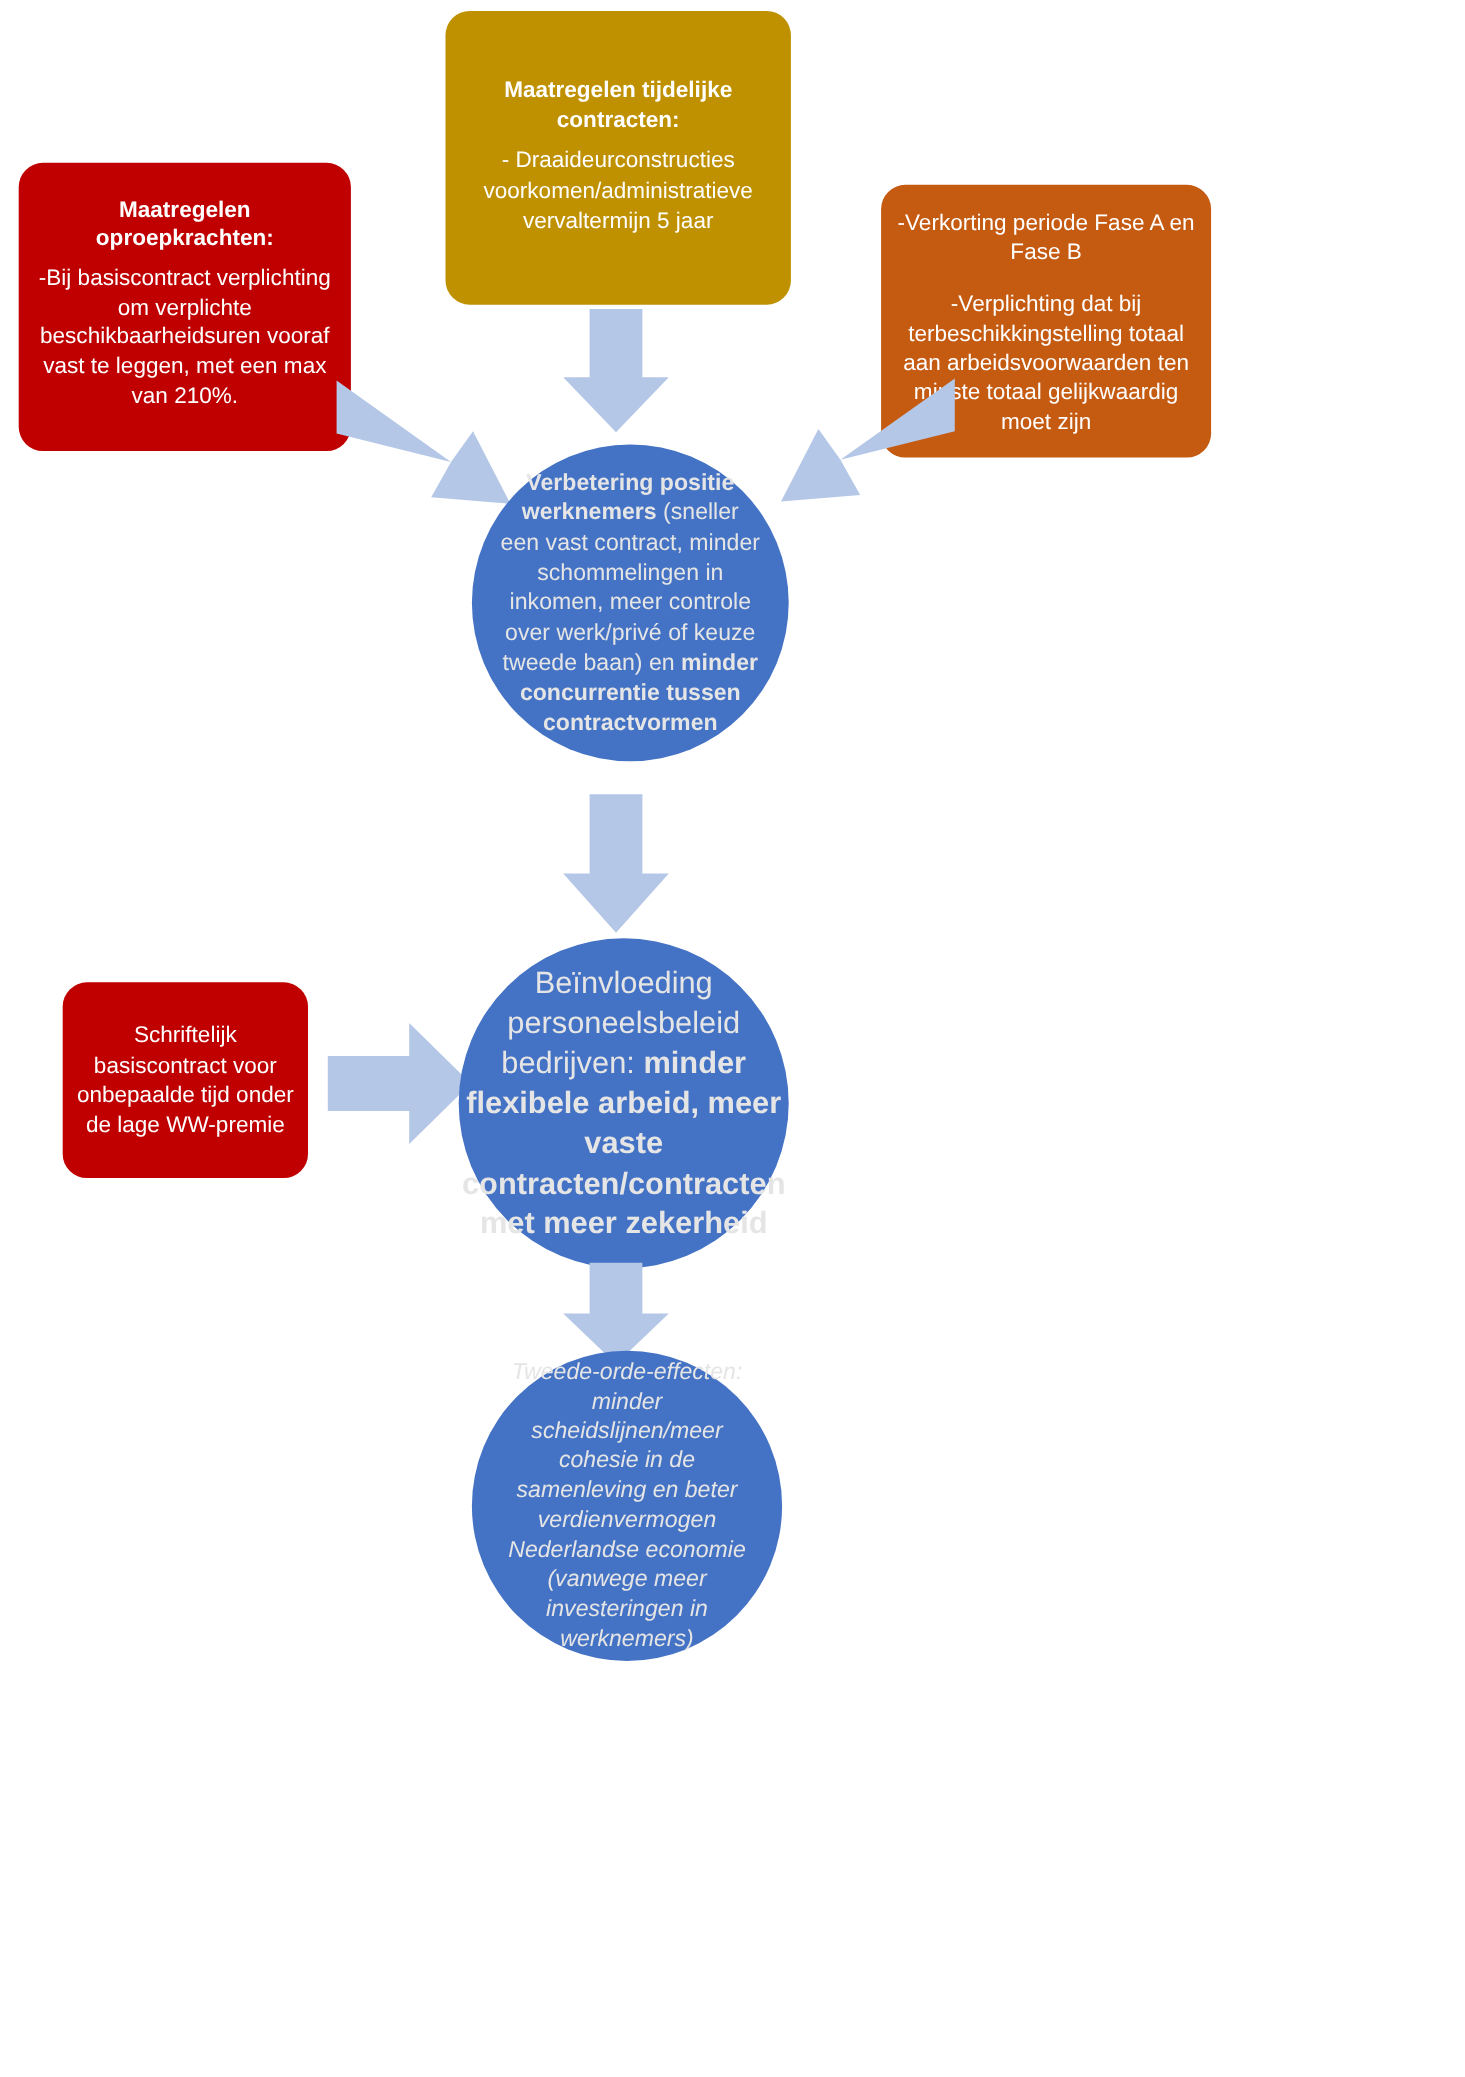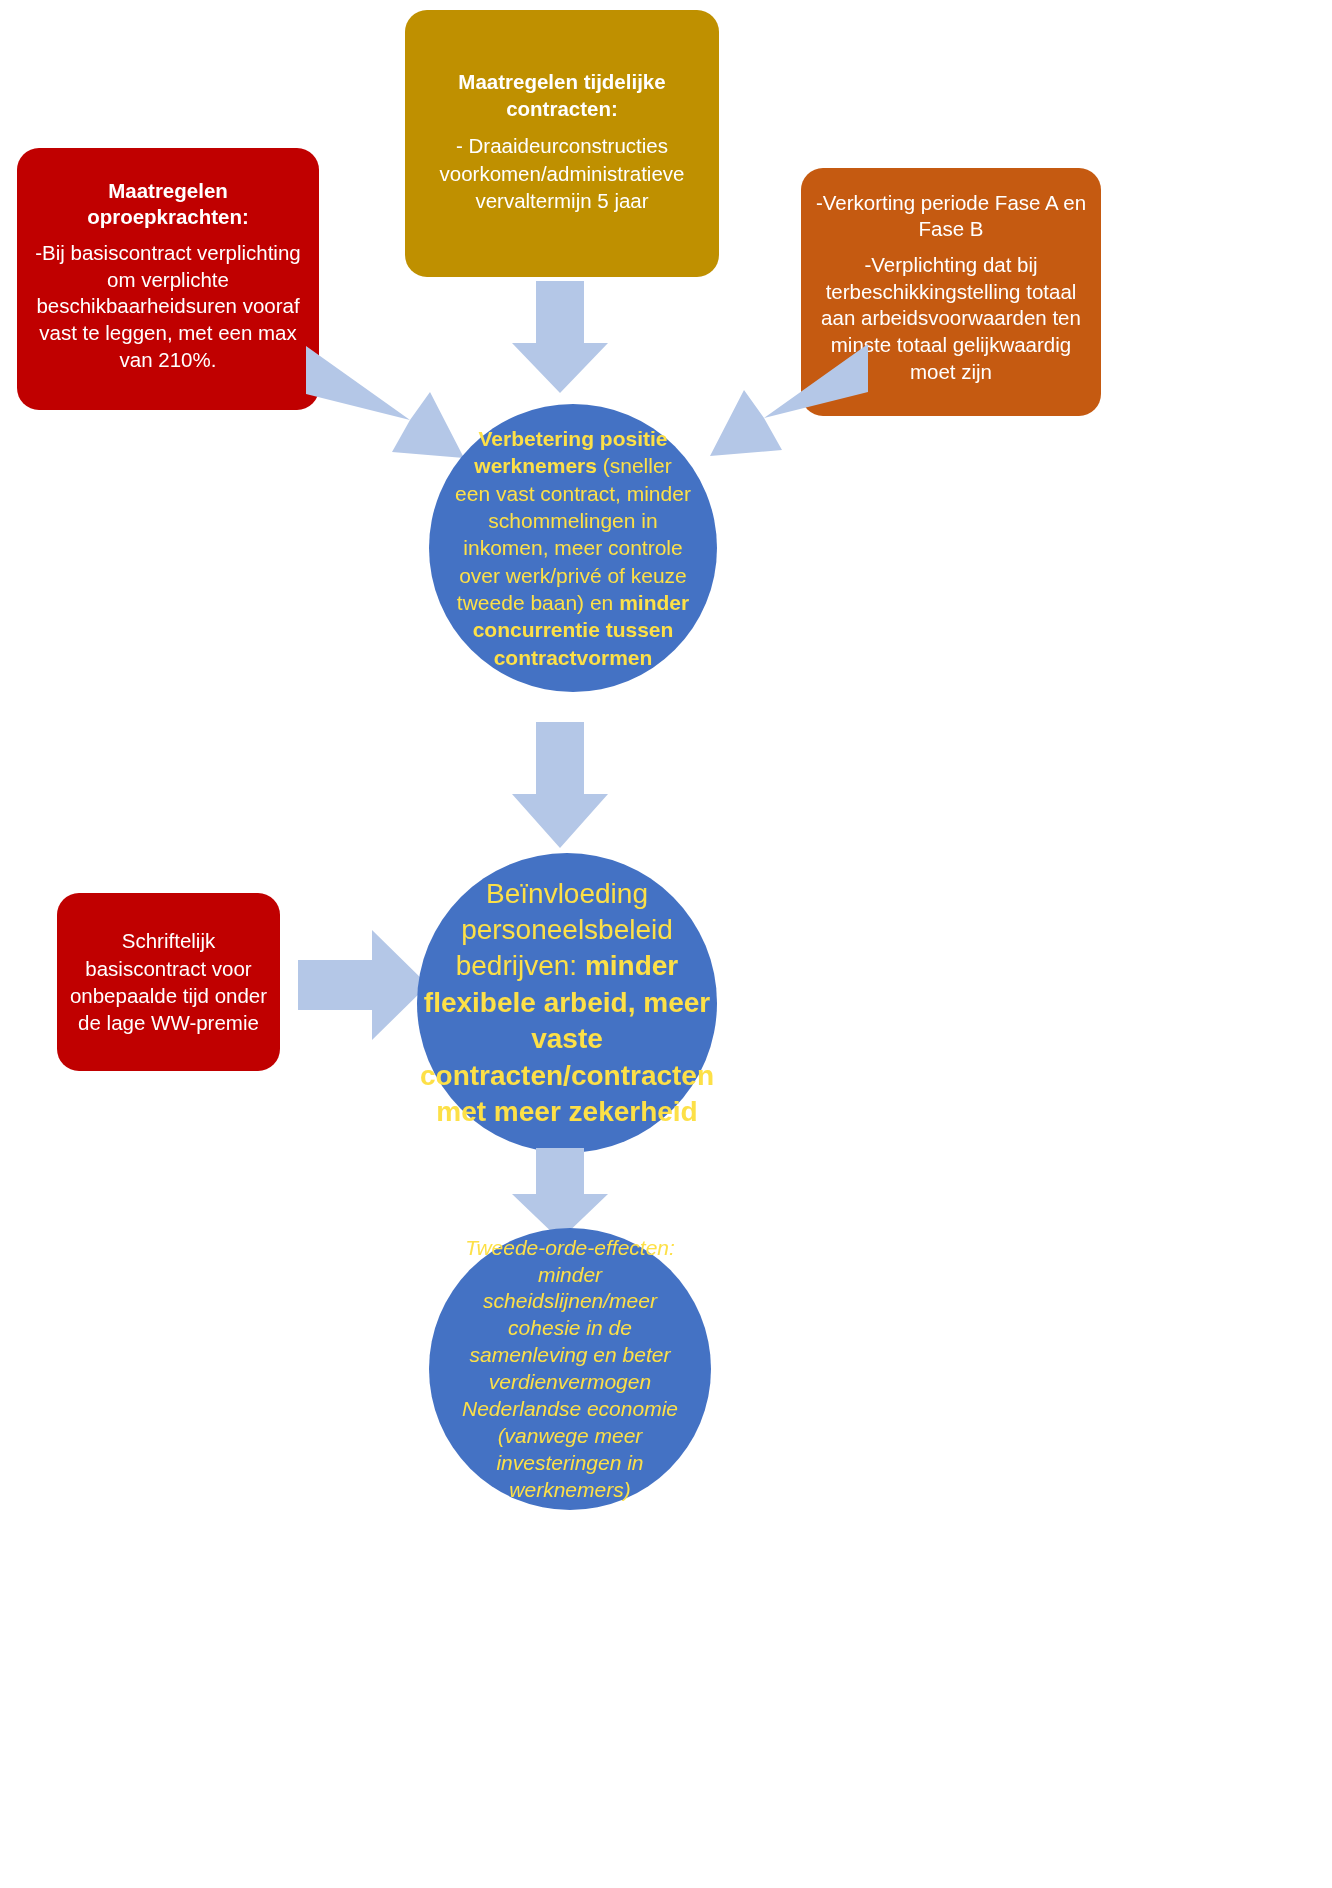--- a/index.html
+++ b/index.html
@@ -20,27 +20,27 @@
   #box-oproepkrachten .ln{margin-bottom:9px;}
 
   #box-tijdelijke{left:405px;top:10px;width:314px;height:267px;background:#BF9000;
       padding:14px 12px 10px;font-size:20.5px;line-height:1.32;}
   #box-tijdelijke .ttl{font-size:20.5px;margin-bottom:10px;}
   #box-tijdelijke .ln{margin-bottom:9px;}
 
   #box-uitzend{left:801px;top:168px;width:300px;height:248px;background:#C55A11;
       padding:12px 10px;font-size:20.5px;line-height:1.30;}
   #box-uitzend .ttl{font-size:20.5px;margin-bottom:9px;}
-  #box-uitzend .ln{margin-bottom:9px;}
+  #box-uitzend .ln{margin-bottom:9px;margin-top:12px;}
 
   #box-schriftelijk{left:57px;top:893px;width:223px;height:178px;background:#C00000;
       padding:10px;font-size:20.5px;line-height:1.34;}
 
   
-  .circle{position:absolute;border-radius:50%;background:#4472C4;color:#fde047;
+  .circle{position:absolute;border-radius:50%;background:#4472C4;color:#e5e5e5;
           display:flex;align-items:center;justify-content:center;text-align:center;
           box-sizing:border-box;}
   .circle .inner{padding:0 26px;}
   .circle b{font-weight:bold;}
 
   #circle-verbetering{left:429px;top:404px;width:288px;height:288px;
       font-size:21px;line-height:1.30;}
   #circle-beinvloeding{left:417px;top:853px;width:300px;height:300px;
       font-size:28px;line-height:1.30;justify-content:center;}
   #circle-tweede{left:429px;top:1228px;width:282px;height:282px;

